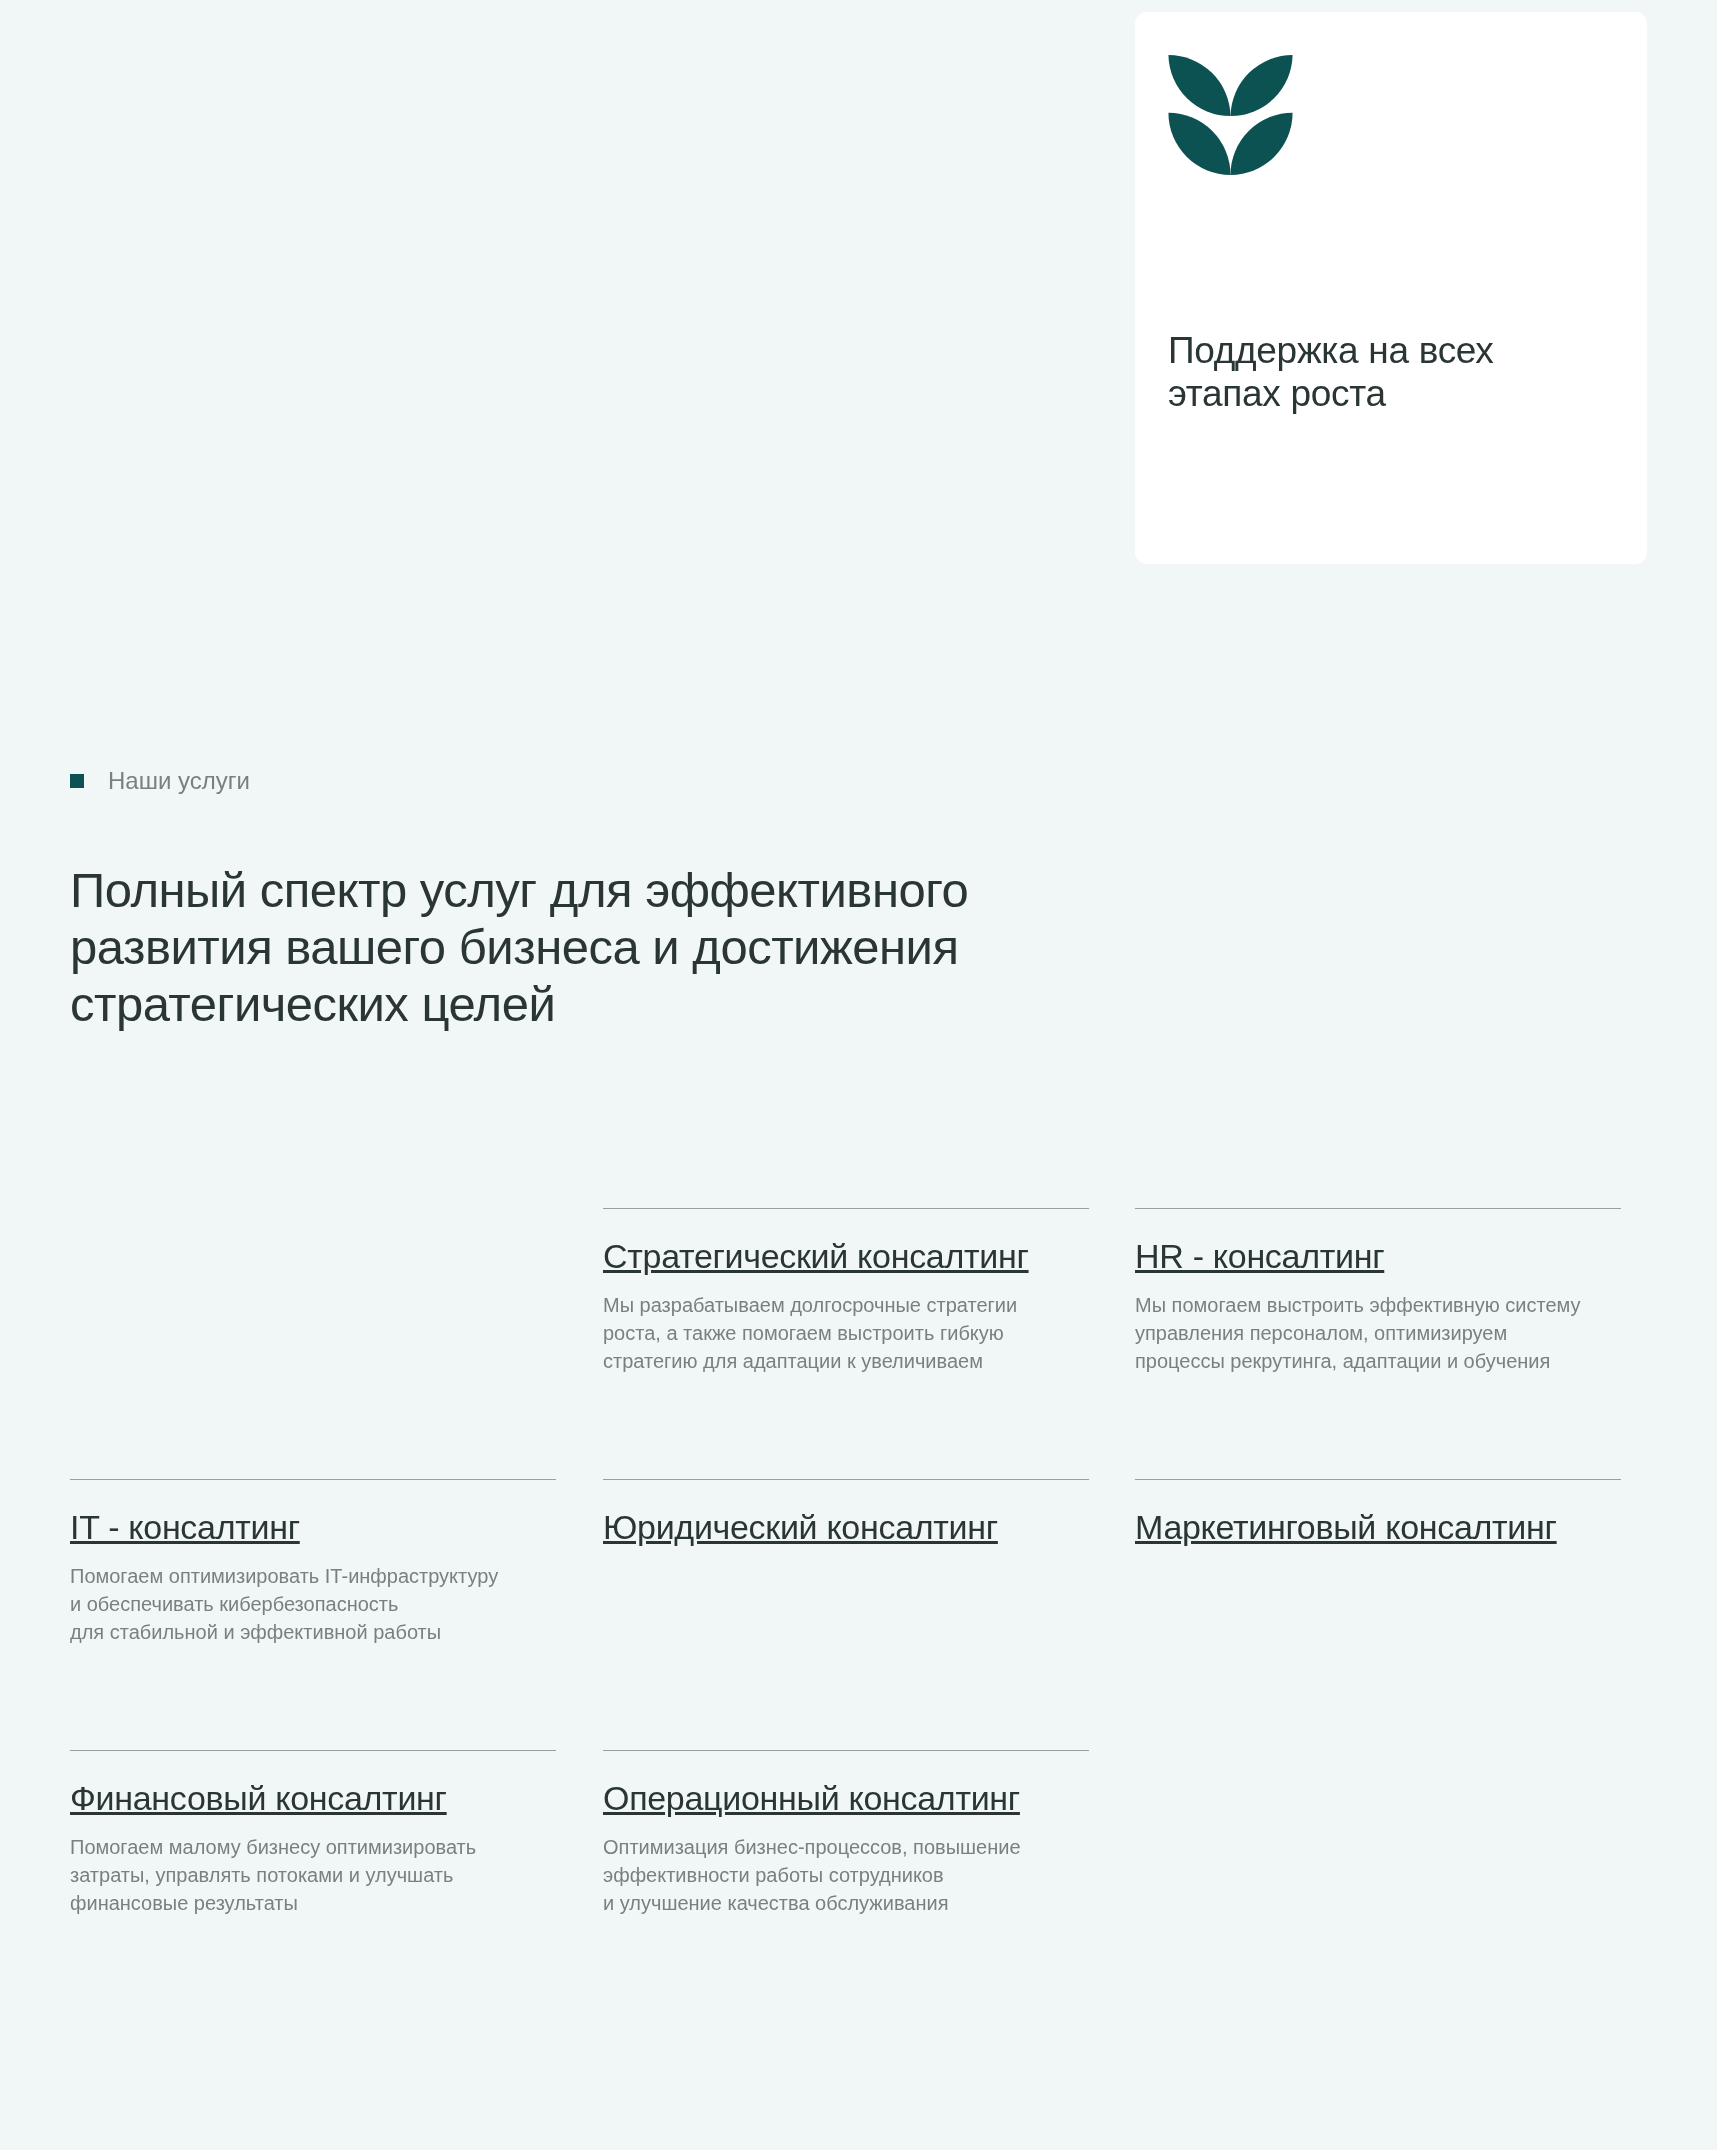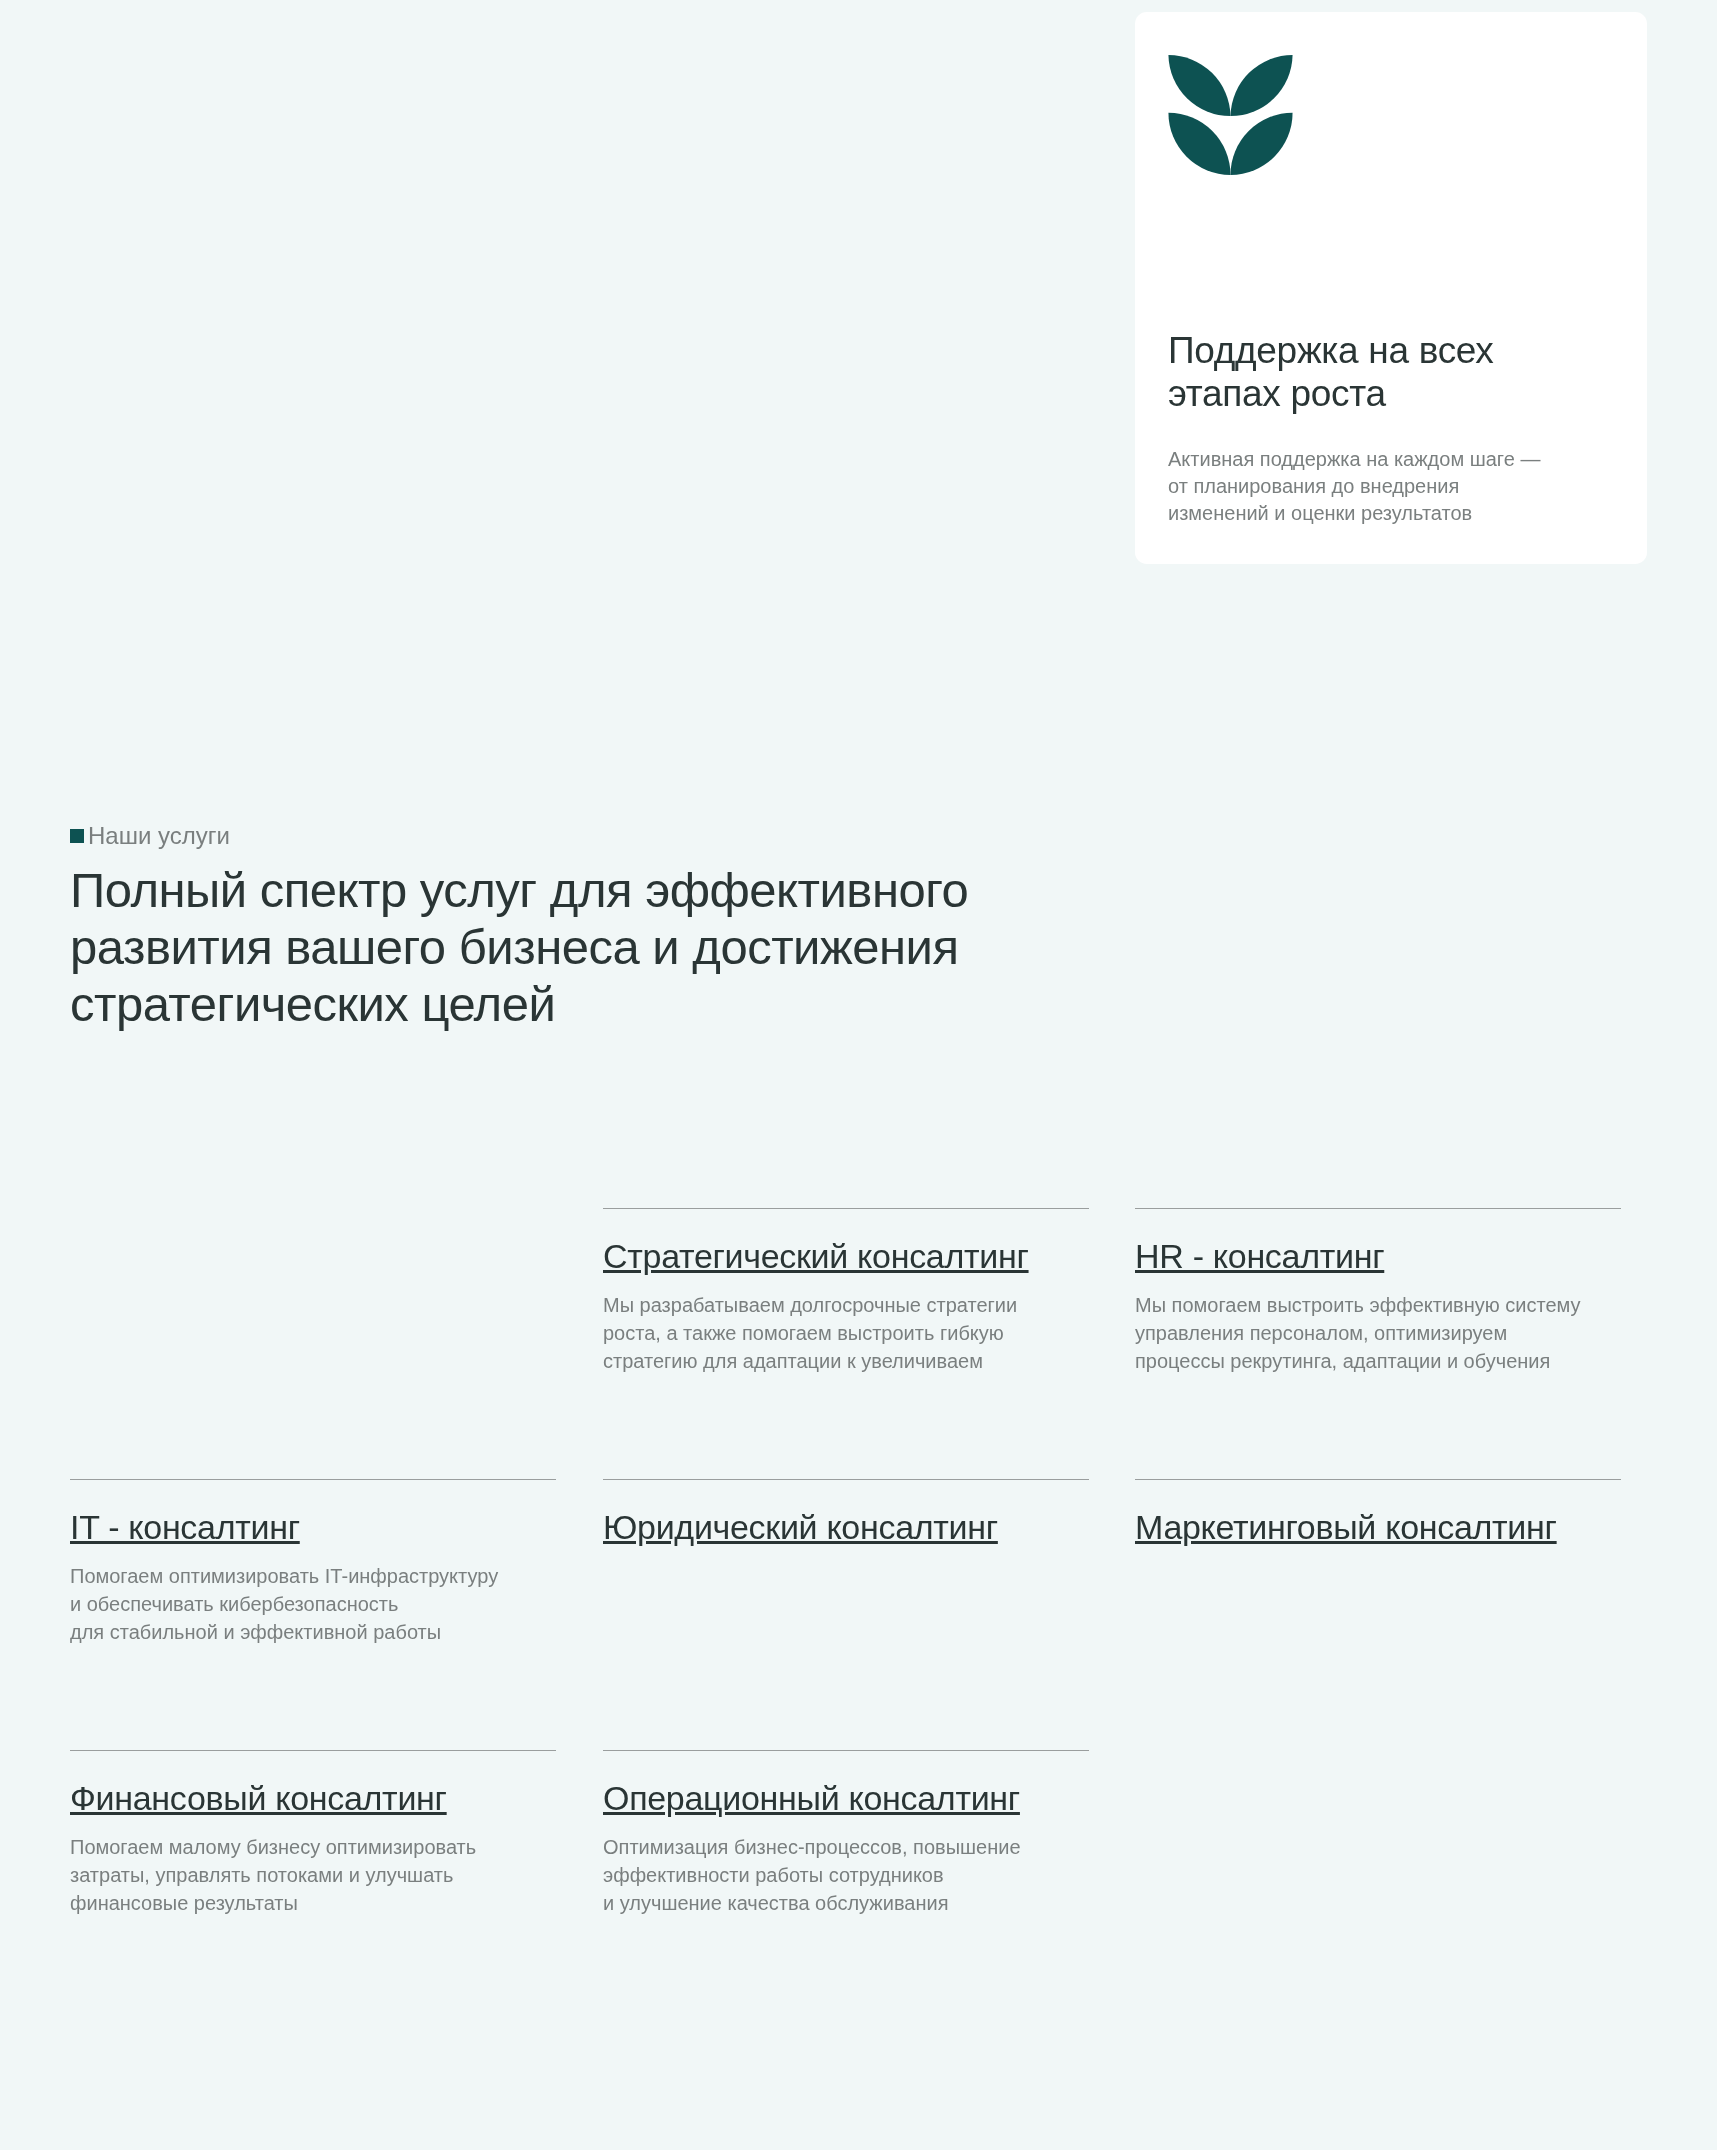--- a/index.html
+++ b/index.html
@@ -49,24 +49,24 @@
       width: 408px;
       margin: 0;
       font-size: 20px;
       line-height: 27px;
       color: #7a7f7f;
       white-space: pre-line;
     }
     .section-label {
       position: absolute;
       left: 70px;
-      top: 822px;
+      top: 767px;
       display: flex;
       align-items: center;
-      gap: 4px;
+      gap: 24px;
     }
     .section-marker {
       width: 14px;
       height: 14px;
       background: #0d5252;
       display: inline-block;
     }
     .section-label-text {
       font-size: 24px;
       line-height: 28px;
@@ -123,23 +123,20 @@
 <div class="card">
   <svg class="logo" viewBox="0 0 232 228" xmlns="http://www.w3.org/2000/svg">
 
     <path d="M0 2 A116 116 0 0 1 116 116 A116 116 0 0 1 0 2 Z" fill="#0d5252"></path>
     <path d="M232 2 A116 116 0 0 0 116 116 A116 116 0 0 0 232 2 Z" fill="#0d5252"></path>
 
     <path d="M0 110 A116 116 0 0 1 116 226 A116 116 0 0 1 0 110 Z" fill="#0d5252"></path>
     <path d="M232 110 A116 116 0 0 0 116 226 A116 116 0 0 0 232 110 Z" fill="#0d5252"></path>
   </svg>
   <h3 class="card-title">Поддержка на всех этапах роста</h3>
-  <p class="card-desc">Активная поддержка на каждом шаге —
-от планирования до внедрения
-изменений и оценки результатов</p>
 </div>
 
 <div class="section-label">
   <span class="section-marker"></span>
   <span class="section-label-text">Наши услуги</span>
 </div>
 
 <h2 class="section-title">Полный спектр услуг для эффективного
 развития вашего бизнеса и достижения
 стратегических целей</h2>

